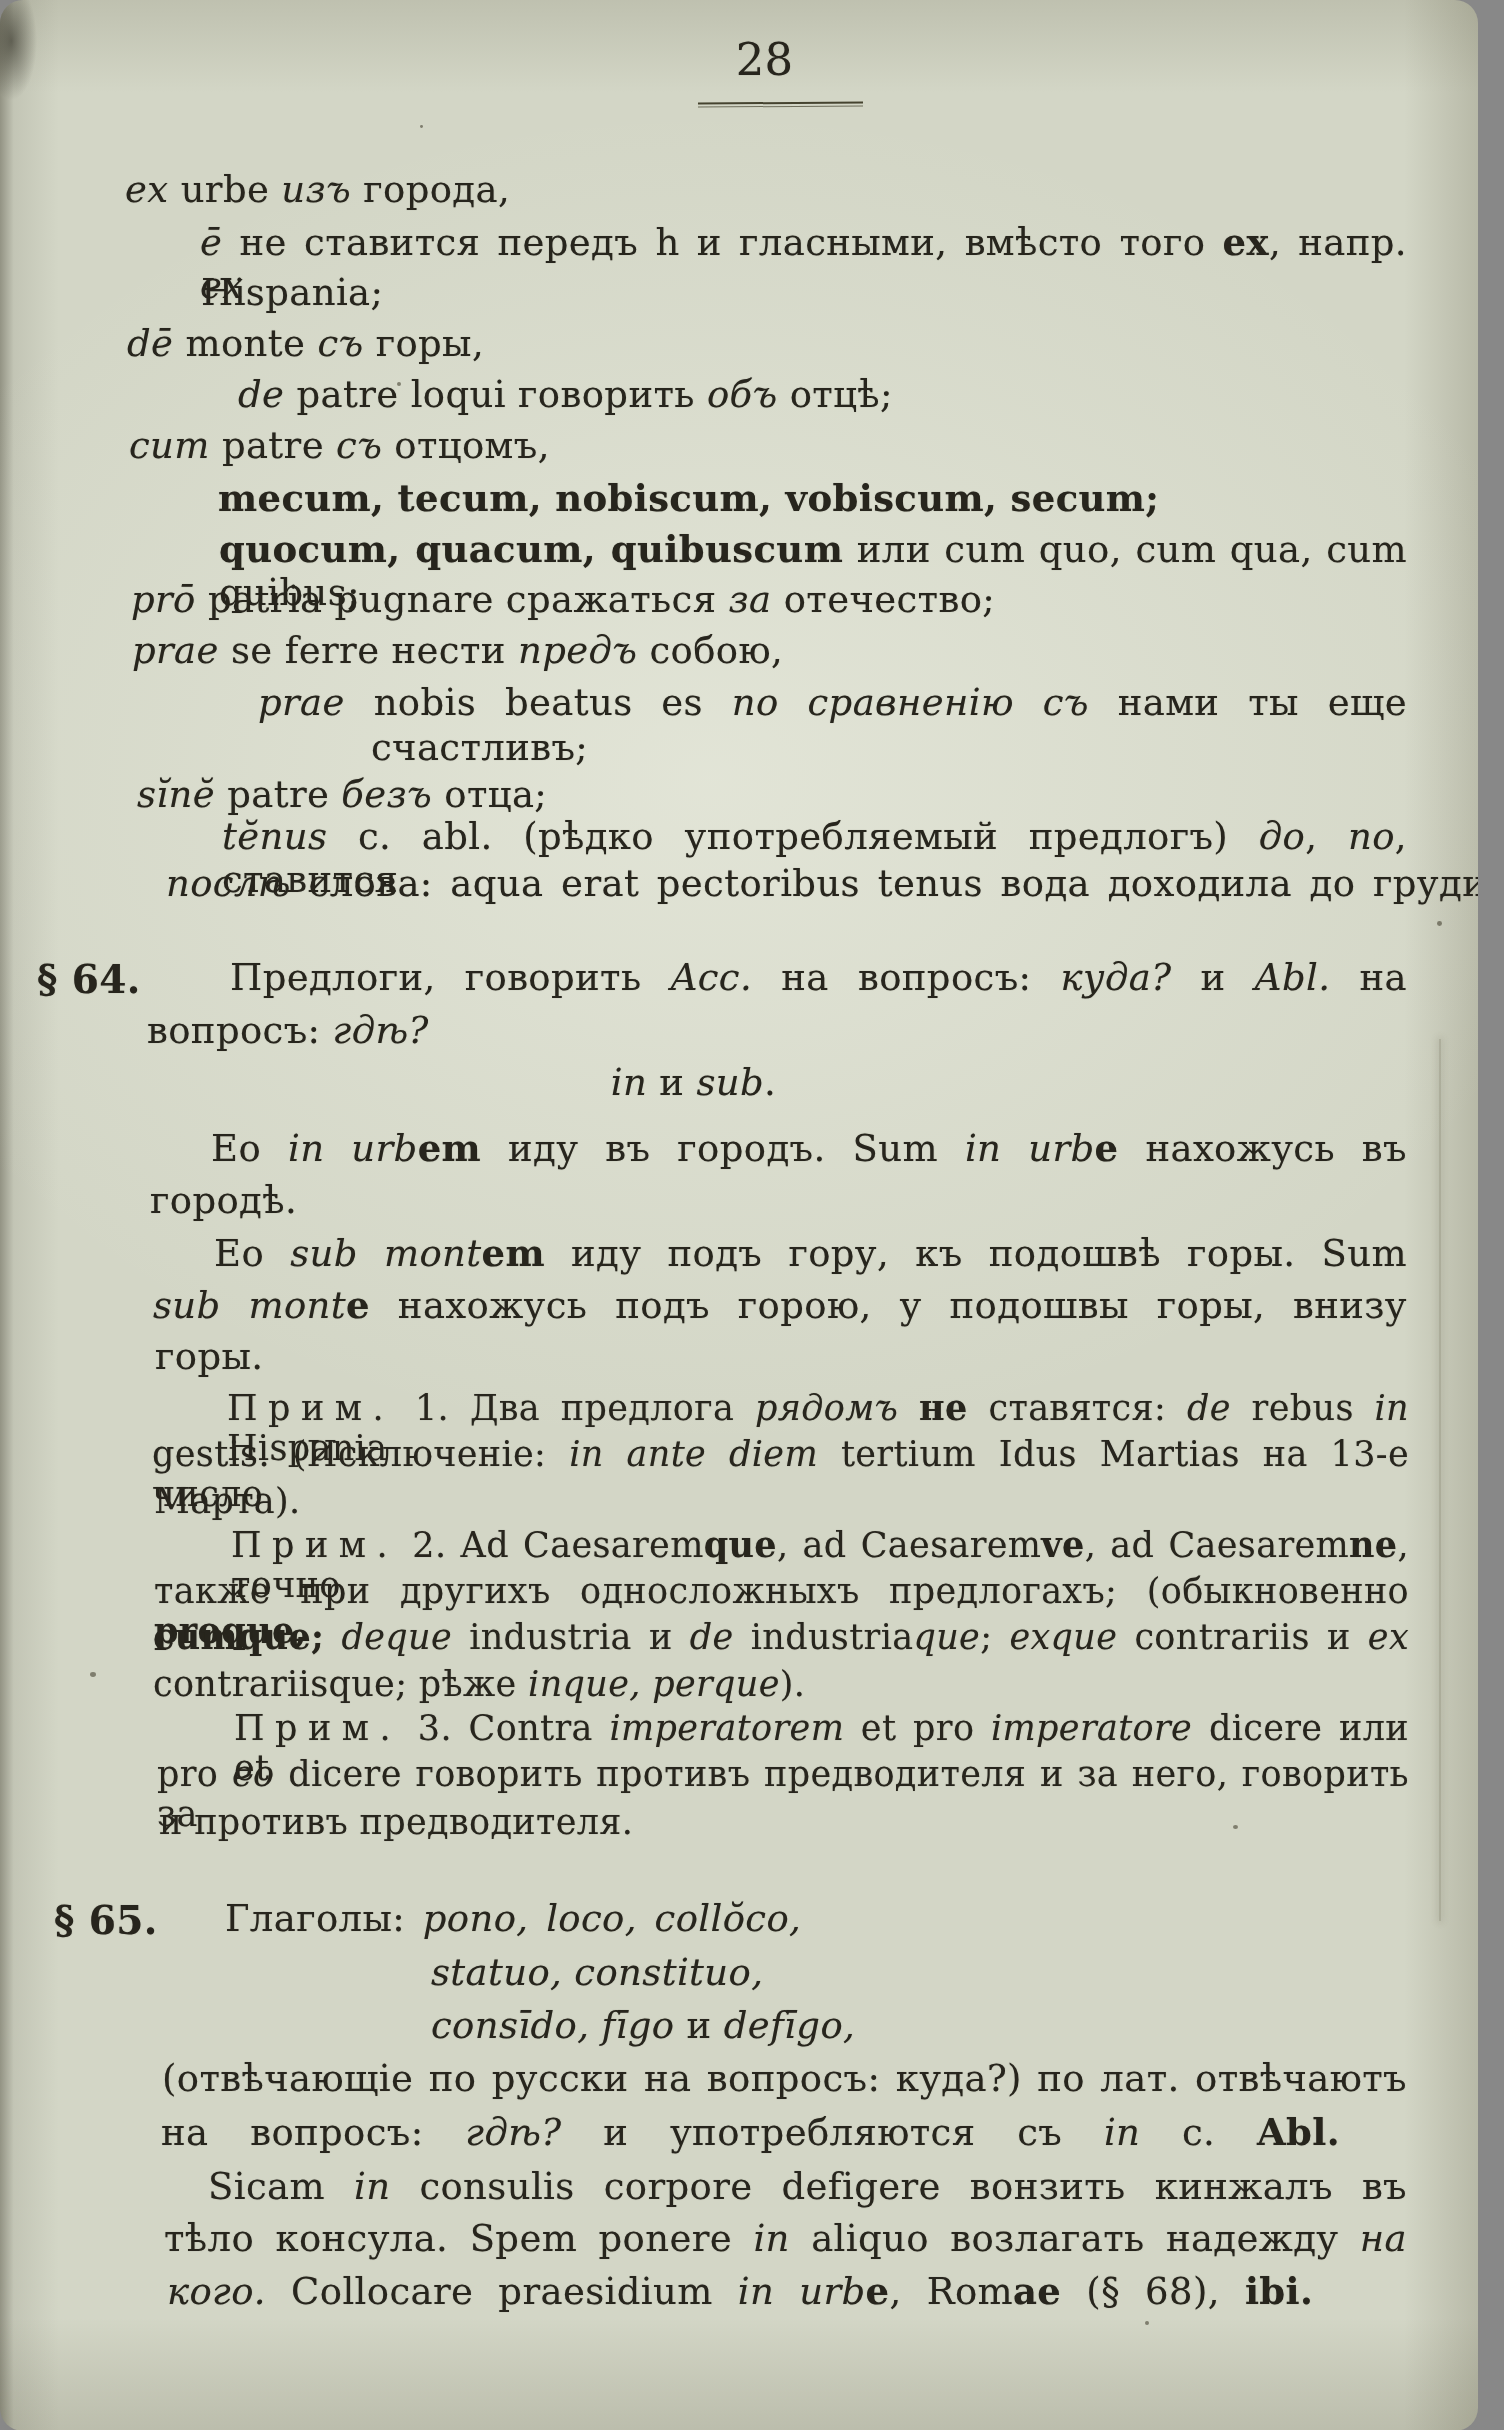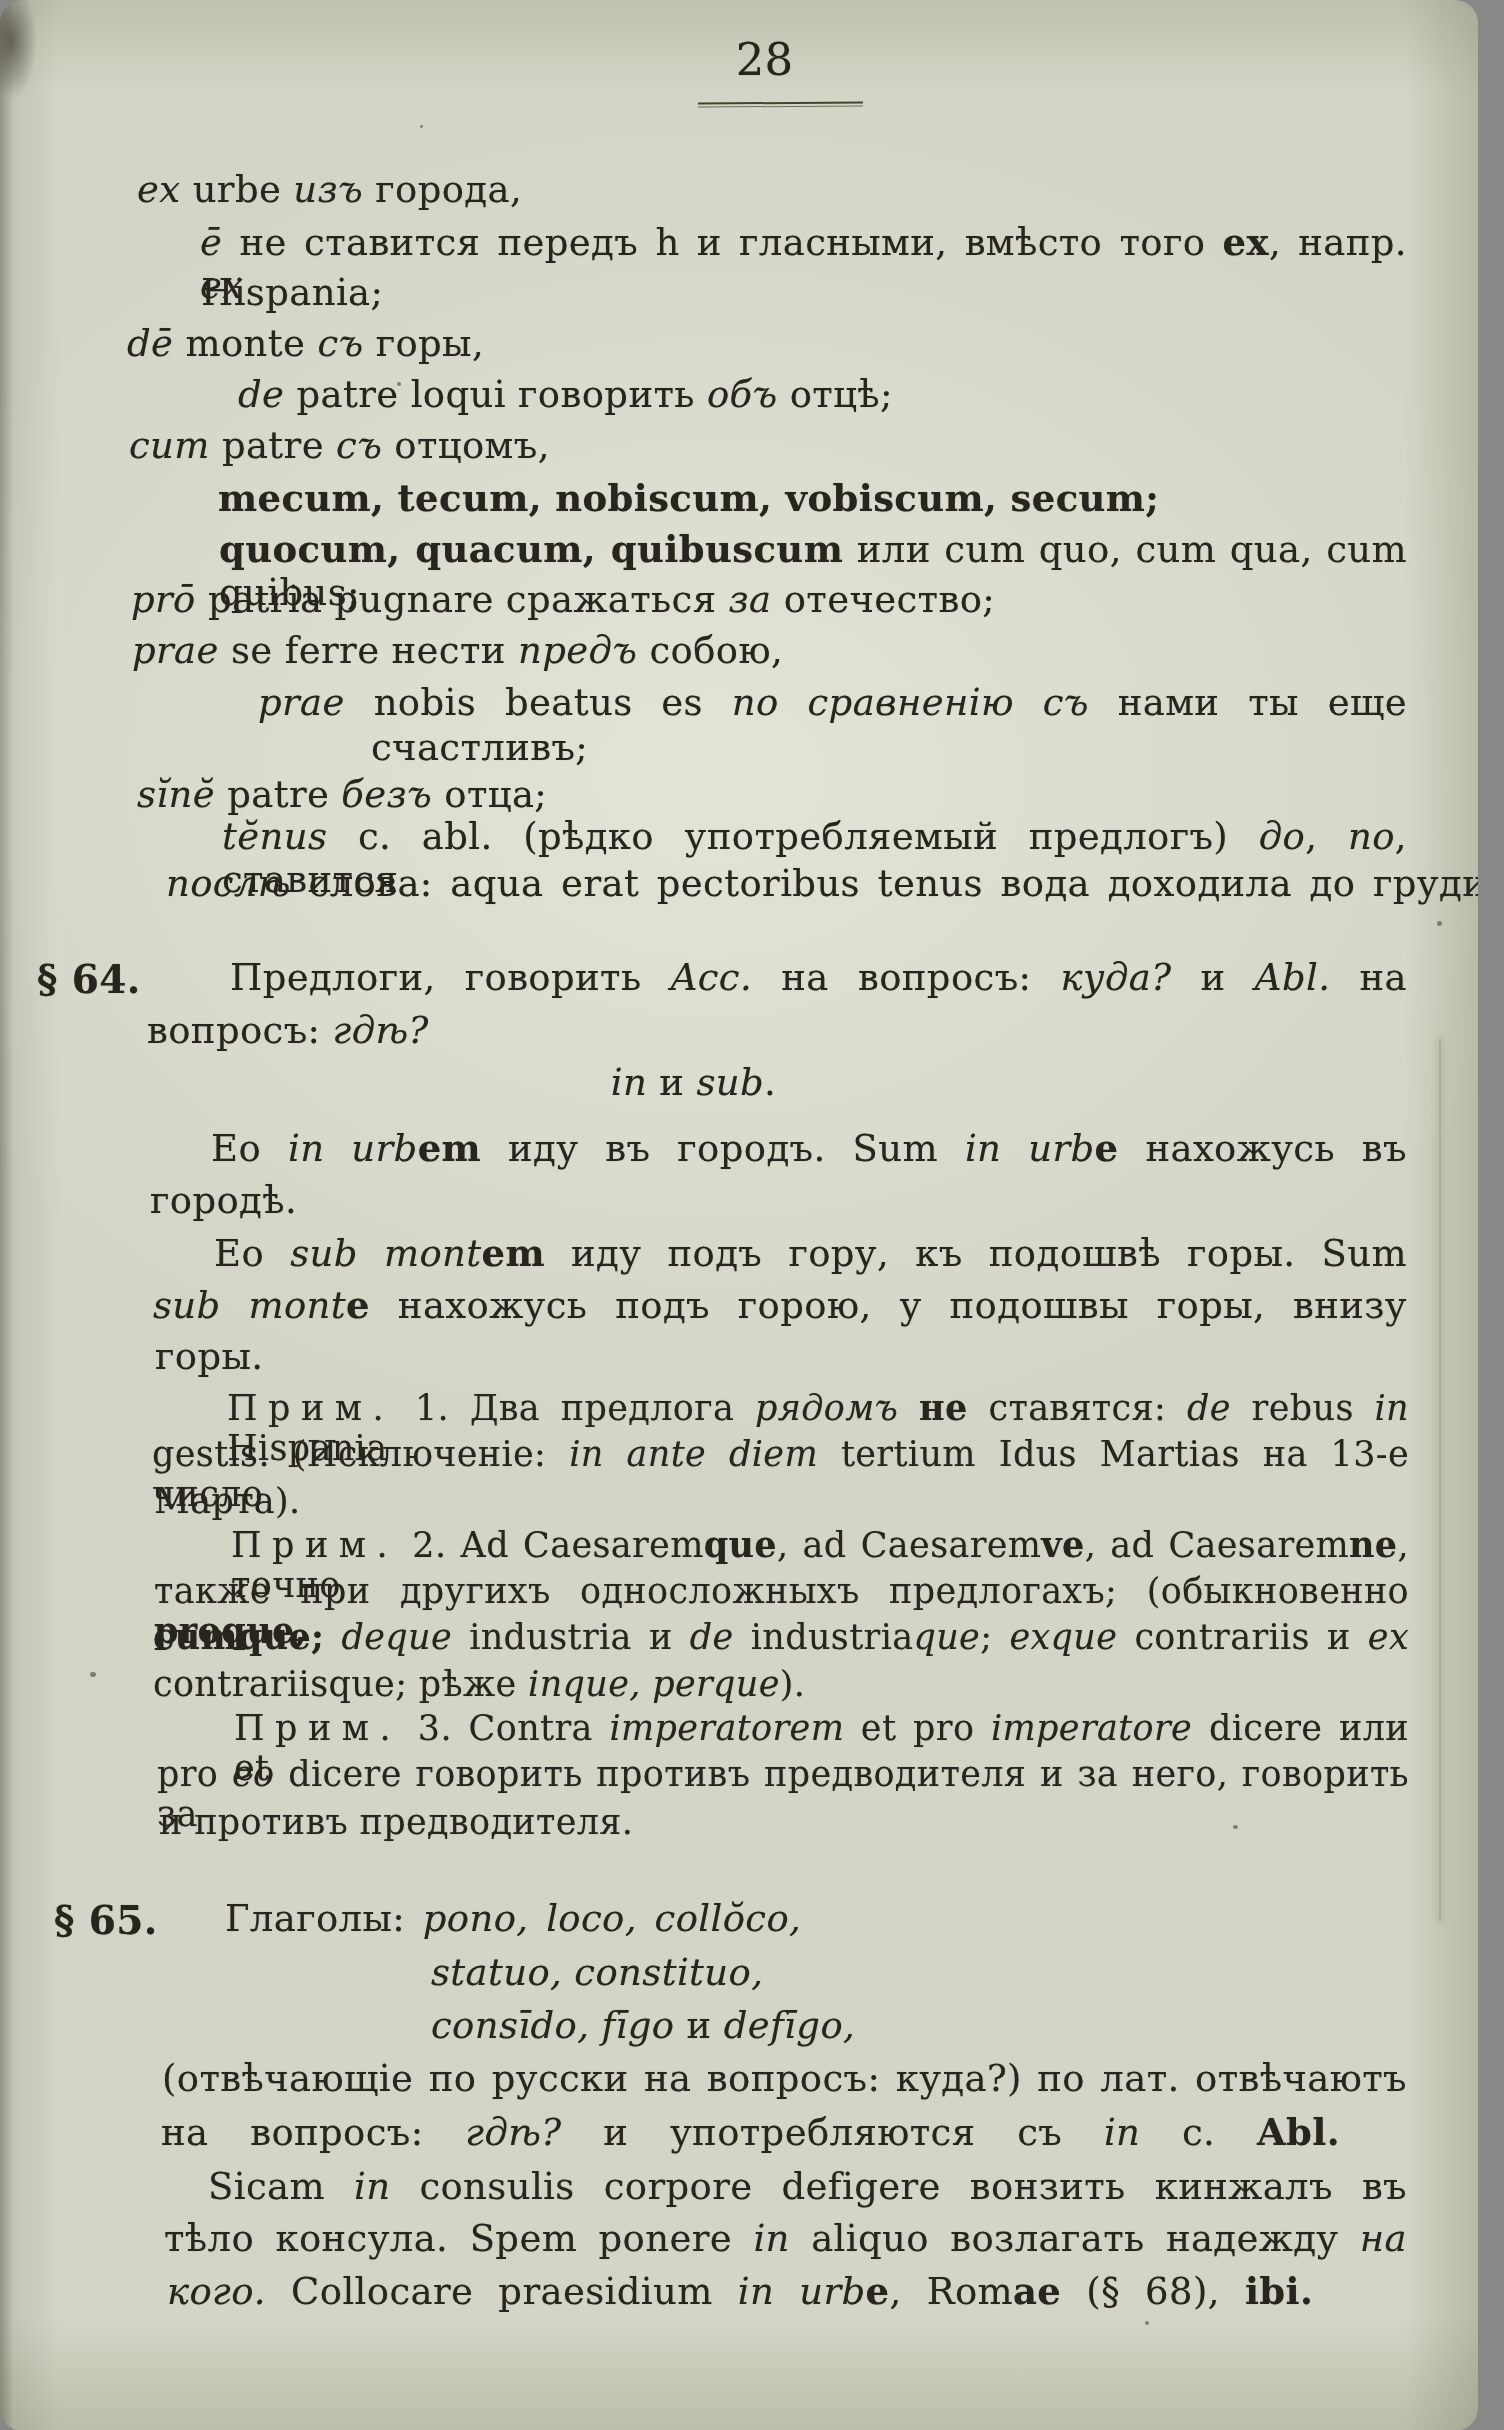--- a/index.html
+++ b/index.html
@@ -53,21 +53,21 @@
   }
 </style>
 </head>
 <body>
 
 <div id="paper">
   <div id="corner-smudge"></div>
   <div id="page-number">28</div>
   <div id="page-rule"></div>
   <div id="text-block">
-      <div class="line" style="top: 169px; left: 125px; margin-left: 12px;"><span class="it">ex</span><span> urbe </span><span class="it">изъ</span><span> города,</span></div>
+      <div class="line" style="top: 169px; left: 125px;"><span class="it">ex</span><span> urbe </span><span class="it">изъ</span><span> города,</span></div>
       <div class="line just" style="top: 221px; left: 200px; right: 71px;"><span class="it">ē</span><span> не ставится передъ h и гласными, вмѣсто того </span><span class="bd">ex</span><span>, напр. </span><span class="it">ex</span></div>
       <div class="line" style="top: 272px; left: 201px;"><span>Hispania;</span></div>
       <div class="line" style="top: 323px; left: 127px;"><span class="it">dē</span><span> monte </span><span class="it">съ</span><span> горы,</span></div>
       <div class="line" style="top: 374px; left: 238px;"><span class="it">de</span><span> patre loqui говорить </span><span class="it">объ</span><span> отцѣ;</span></div>
       <div class="line" style="top: 425px; left: 129px;"><span class="it">cum</span><span> patre </span><span class="it">съ</span><span> отцомъ,</span></div>
       <div class="line" style="top: 477px; left: 218px;"><span class="bd">mecum, tecum, nobiscum, vobiscum, secum;</span></div>
       <div class="line just" style="top: 528px; left: 219px; right: 71px;"><span class="bd">quocum, quacum, quibuscum</span><span> или cum quo, cum qua, cum quibus;</span></div>
       <div class="line" style="top: 579px; left: 131px;"><span class="it">prō</span><span> patria pugnare сражаться </span><span class="it">за</span><span> отечество;</span></div>
       <div class="line" style="top: 630px; left: 132px;"><span class="it">prae</span><span> se ferre нести </span><span class="it">предъ</span><span> собою,</span></div>
       <div class="line just" style="top: 682px; left: 258px; right: 71px;"><span class="it">prae</span><span> nobis beatus es </span><span class="it">по сравненію съ</span><span> нами ты еще</span></div>

